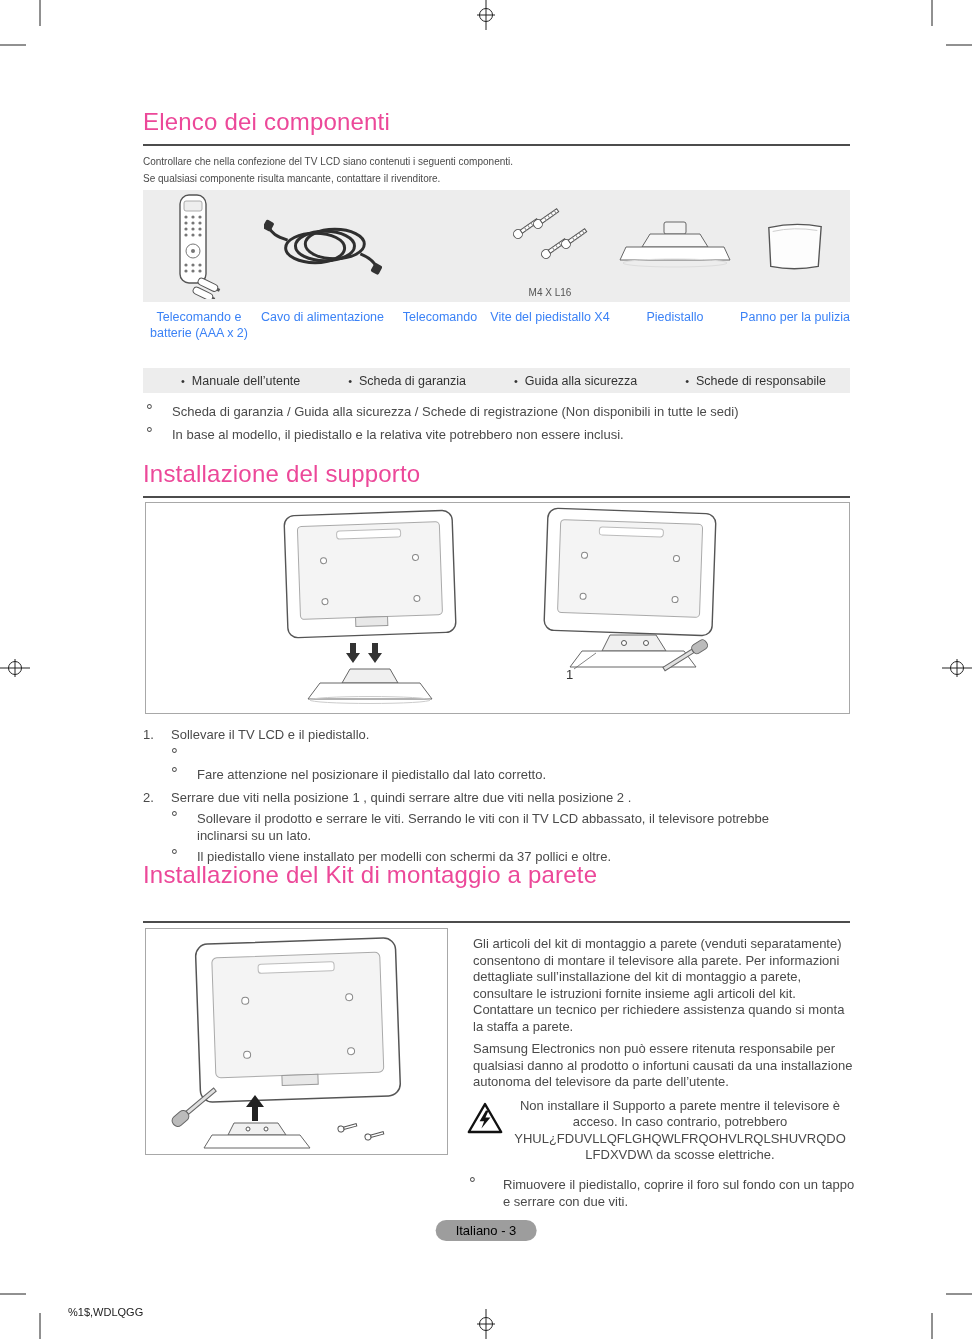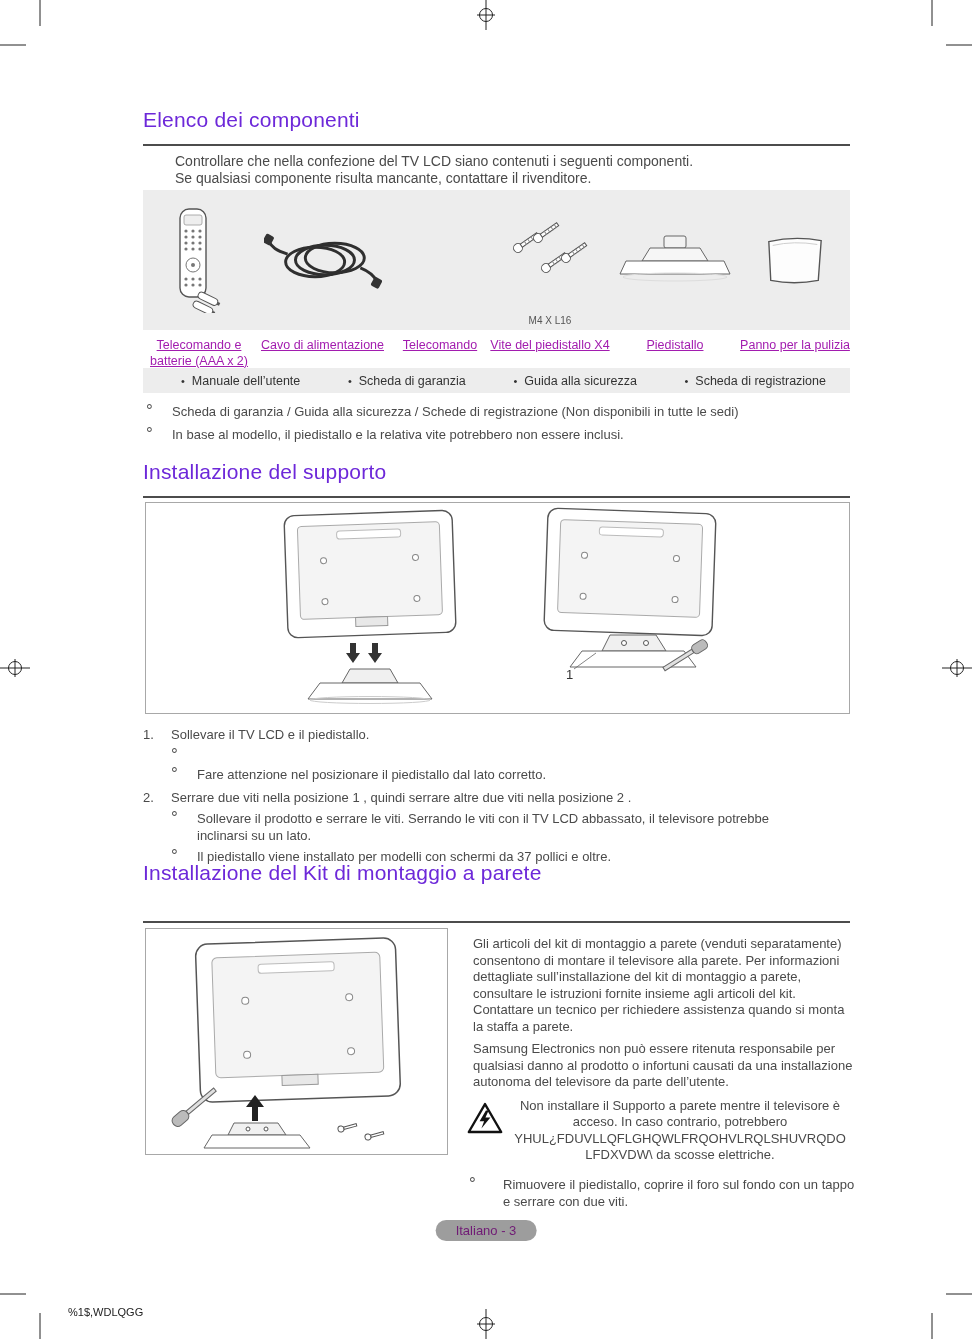--- a/index.html
+++ b/index.html
@@ -4,29 +4,29 @@
 <style>
   * { margin:0; padding:0; box-sizing:border-box; }
   html,body { background:#fff; }
   .page {
     position:relative; width:972px; height:1339px; background:#ffffff;
     font-family:"Liberation Sans","DejaVu Sans",sans-serif; color:#454545;
     overflow:hidden;
   }
   .regmarks { position:absolute; left:0; top:0; pointer-events:none; }
 
-  .sec-title { position:absolute; left:143px; font-size:21px; font-weight:400; color:#6d28d9; letter-spacing:.2px; }
+  .sec-title { position:absolute; left:143px; font-size:24px; font-weight:400; color:#ec4899; letter-spacing:.2px; }
   .rule { position:absolute; left:143px; width:707px; height:2px; background:#4c4c4c; }
-  .intro { position:absolute; left:143px; font-size:14px; line-height:17px; color:#4a4a4a;margin-left:32px; }
+  .intro { position:absolute; left:143px; font-size:10px; line-height:17px; color:#4a4a4a; }
 
   .comp-table { position:absolute; left:143px; top:190px; width:707px; display:flex; }
   .comp-col { display:flex; flex-direction:column; }
-  .comp-img { height:140px; background:#ededed; display:flex; align-items:center; justify-content:center; position:relative; }
+  .comp-img { height:112px; background:#ededed; display:flex; align-items:center; justify-content:center; position:relative; }
   .comp-caption { position:absolute; bottom:4px; left:0; width:100%; text-align:center; font-size:10px; color:#555; }
-  .comp-label { padding-top:8px; text-align:center; font-size:12.5px; line-height:15.5px; color:#a21caf;text-decoration:underline; }
+  .comp-label { padding-top:8px; text-align:center; font-size:12.5px; line-height:15.5px; color:#3b82f6; }
 
   .docs-band { position:absolute; left:143px; top:368px; width:707px; height:25px; background:#ededed;
     display:flex; align-items:center; justify-content:space-between; padding:0 24px 0 18px;
     font-size:12.5px; color:#333; }
   .docs-item { white-space:nowrap;margin-left:20px; }
   .docs-item .bullet { margin-right:7px; font-size:11px; }
 
   .note-row { display:flex; font-size:13px; line-height:17px; color:#4a4a4a; }
   .nm { flex:0 0 26px; font-size:17px; line-height:15px; color:#555; }
 
@@ -46,21 +46,21 @@
 
   .s3-col { position:absolute; left:467px; top:930px; width:392px; font-size:13px; line-height:16.5px; color:#4a4a4a; }
   .s3-col p { margin:6px; }
   .warning { display:flex; margin-top:7px; }
   .warning .w-icon { flex:0 0 38px; margin-right:8px; padding-top:4px; }
   .warning-text { width:334px; overflow-wrap:anywhere;text-align:center; }
   .s3-note { margin-top:12px; }
   .s3-note .nm { flex:0 0 36px; padding-left:2px; }
 
   .page-badge { position:absolute; top:1220px; left:50%; transform:translateX(-50%);
-    background:#9d9d9d; color:#701a75; font-size:13px; padding:3px 20px; border-radius:12px; }
+    background:#9d9d9d; color:#000000; font-size:13px; padding:3px 20px; border-radius:12px; }
   .footer-code { position:absolute; left:68px; top:1306px; font-size:11px; color:#222; }
 
   svg .ln { stroke:#222; stroke-width:1; fill:none; }
 </style>
 </head>
 <body>
 
 <div class="page">
 
   <svg class="regmarks" width="972" height="1339" viewBox="0 0 972 1339">
@@ -224,21 +224,21 @@
         </svg>
       </div>
       <div class="comp-label">Panno per la pulizia</div>
     </div>
   </div>
 
   <div class="docs-band">
     <span class="docs-item"><span class="bullet">•</span><span>Manuale dell’utente</span></span>
     <span class="docs-item"><span class="bullet">•</span><span>Scheda di garanzia</span></span>
     <span class="docs-item"><span class="bullet">•</span><span>Guida alla sicurezza</span></span>
-    <span class="docs-item"><span class="bullet">•</span><span>Scheda di registrazione</span></span>
+    <span class="docs-item"><span class="bullet">•</span><span>Schede di responsabile</span></span>
   </div>
 
   <div class="notes1">
     <div class="note-row">
         <span class="nm">°</span>
         <span>Scheda di garanzia / Guida alla sicurezza / Schede di registrazione (Non disponibili in tutte le sedi)</span>
       </div>
     <div class="note-row">
         <span class="nm">°</span>
         <span>In base al modello, il piedistallo e la relativa vite potrebbero non essere inclusi.</span>

